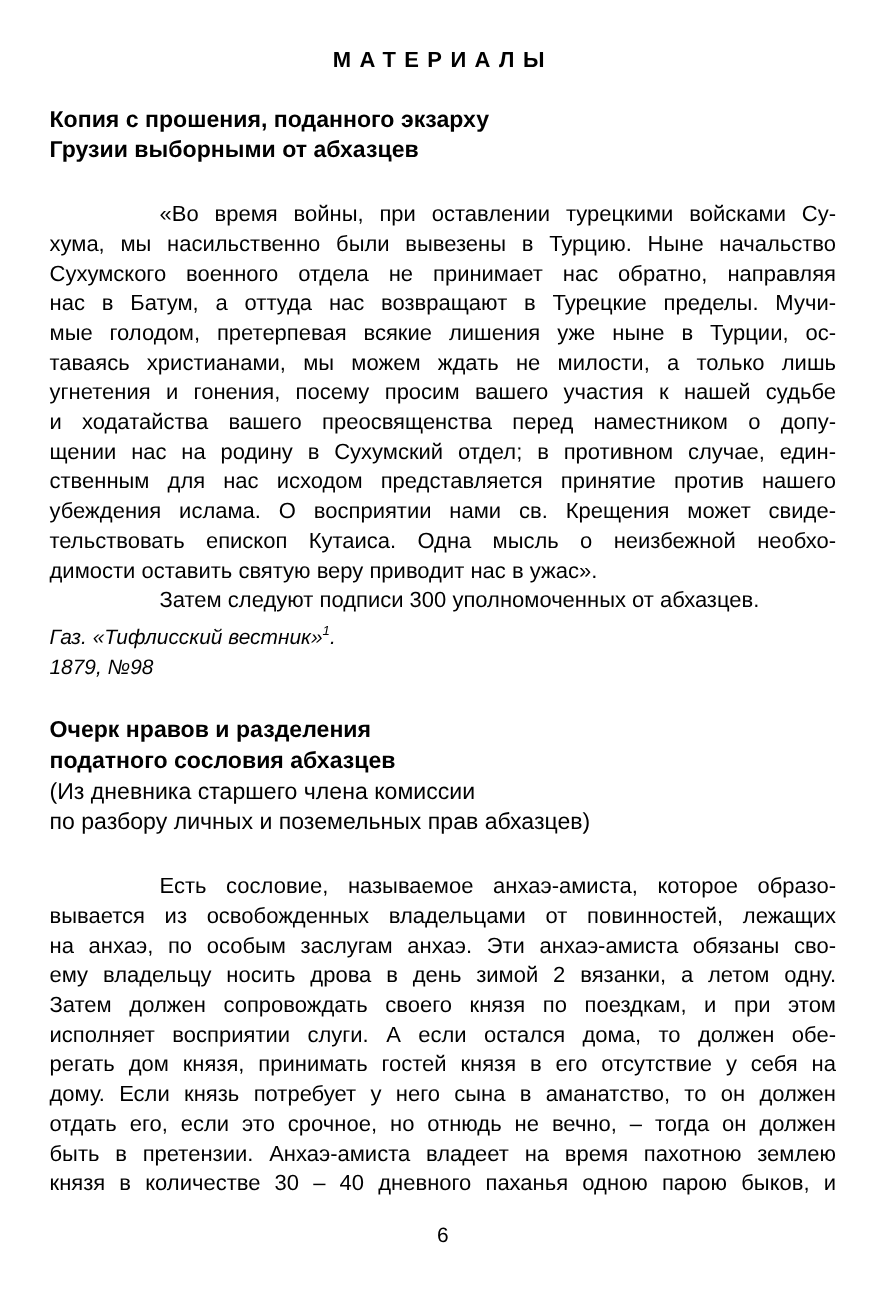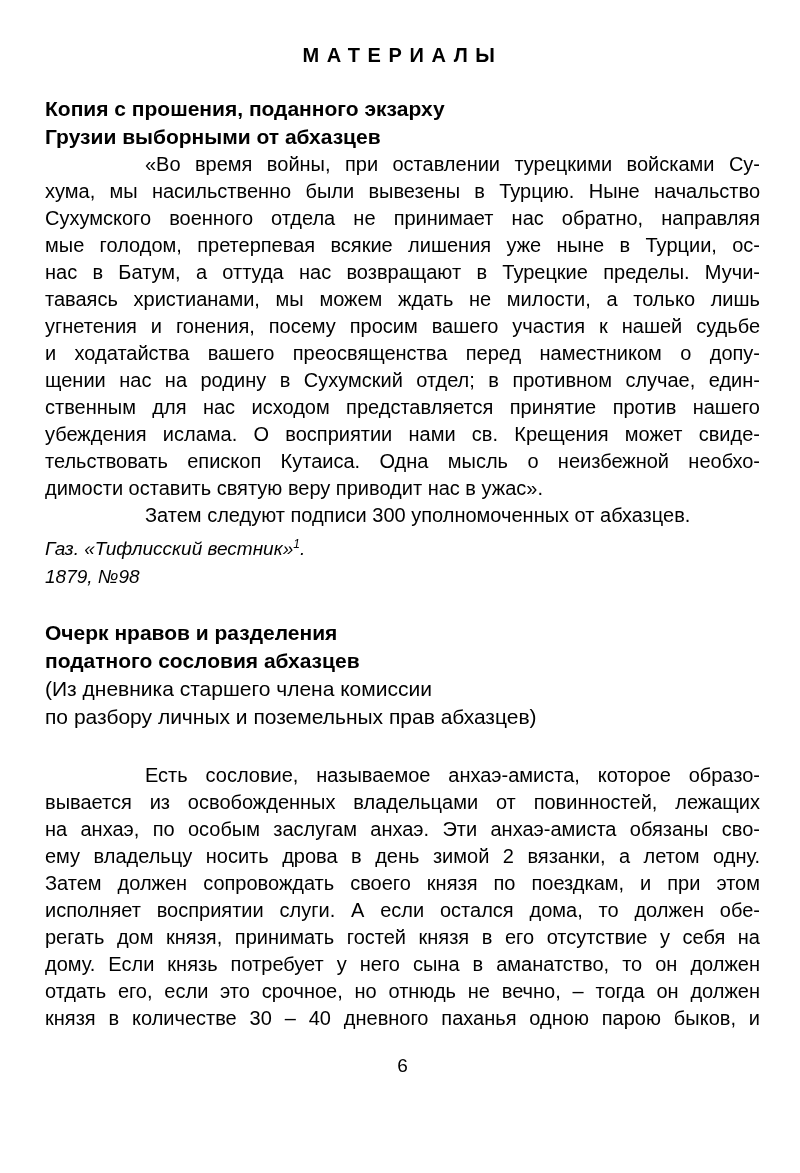--- a/index.html
+++ b/index.html
@@ -27,21 +27,21 @@
     font-weight: bold;
     letter-spacing: 0.38em;
   }
   .heading1 {
     margin-top: 26px;
     font-size: 21px;
     font-weight: bold;
     line-height: 28px;
   }
   .body-block { font-size: 20px; line-height: 27px; }
-  .body-par1 { }
+  .body-par1 { margin-top: 31px; }
   .body-par2 { margin-top: 31px; }
   .line {
     text-align: justify;
     text-align-last: justify;
     white-space: nowrap;
   }
   .line.no-stretch { text-align-last: left; white-space: normal; }
   .line.indent { text-indent: 100px; }
   .citation {
     margin-top: 6px;
@@ -79,22 +79,22 @@
   <div class="heading1">
     <div>Копия с прошения, поданного экзарху</div>
     <div>Грузии выборными от абхазцев</div>
   </div>
 
   <div class="body-block body-par1">
     <div>
         <div class="line indent">«Во время войны, при оставлении турецкими войсками Су-</div>
         <div class="line">хума, мы насильственно были вывезены в Турцию. Ныне начальство</div>
         <div class="line">Сухумского военного отдела не принимает нас обратно, направляя</div>
+        <div class="line">нас в Батум, а оттуда нас возвращают в Турецкие пределы. Мучи-</div>
         <div class="line">мые голодом, претерпевая всякие лишения уже ныне в Турции, ос-</div>
-        <div class="line">нас в Батум, а оттуда нас возвращают в Турецкие пределы. Мучи-</div>
         <div class="line">таваясь христианами, мы можем ждать не милости, а только лишь</div>
         <div class="line">угнетения и гонения, посему просим вашего участия к нашей судьбе</div>
         <div class="line">и ходатайства вашего преосвященства перед наместником о допу-</div>
         <div class="line">щении нас на родину в Сухумский отдел; в противном случае, един-</div>
         <div class="line">ственным для нас исходом представляется принятие против нашего</div>
         <div class="line">убеждения ислама. О восприятии нами св. Крещения может свиде-</div>
         <div class="line">тельствовать епископ Кутаиса. Одна мысль о неизбежной необхо-</div>
         <div class="line no-stretch">димости оставить святую веру приводит нас в ужас».</div>
       </div>
     <div class="line indent no-stretch">Затем следуют подписи 300 уполномоченных от абхазцев.</div>
@@ -118,19 +118,20 @@
     <div>
         <div class="line indent">Есть сословие, называемое анхаэ-амиста, которое образо-</div>
         <div class="line">вывается из освобожденных владельцами от повинностей, лежащих</div>
         <div class="line">на анхаэ, по особым заслугам анхаэ. Эти анхаэ-амиста обязаны сво-</div>
         <div class="line">ему владельцу носить дрова в день зимой 2 вязанки, а летом одну.</div>
         <div class="line">Затем должен сопровождать своего князя по поездкам, и при этом</div>
         <div class="line">исполняет восприятии слуги. А если остался дома, то должен обе-</div>
         <div class="line">регать дом князя, принимать гостей князя в его отсутствие у себя на</div>
         <div class="line">дому. Если князь потребует у него сына в аманатство, то он должен</div>
         <div class="line">отдать его, если это срочное, но отнюдь не вечно, – тогда он должен</div>
+        <div class="line">быть в претензии. Анхаэ-амиста владеет на время пахотною землею</div>
         <div class="line">князя в количестве 30 – 40 дневного паханья одною парою быков, и</div>
       </div>
   </div>
 
   <div class="page-num">6</div>
 
 </div>
 
 </body></html>

